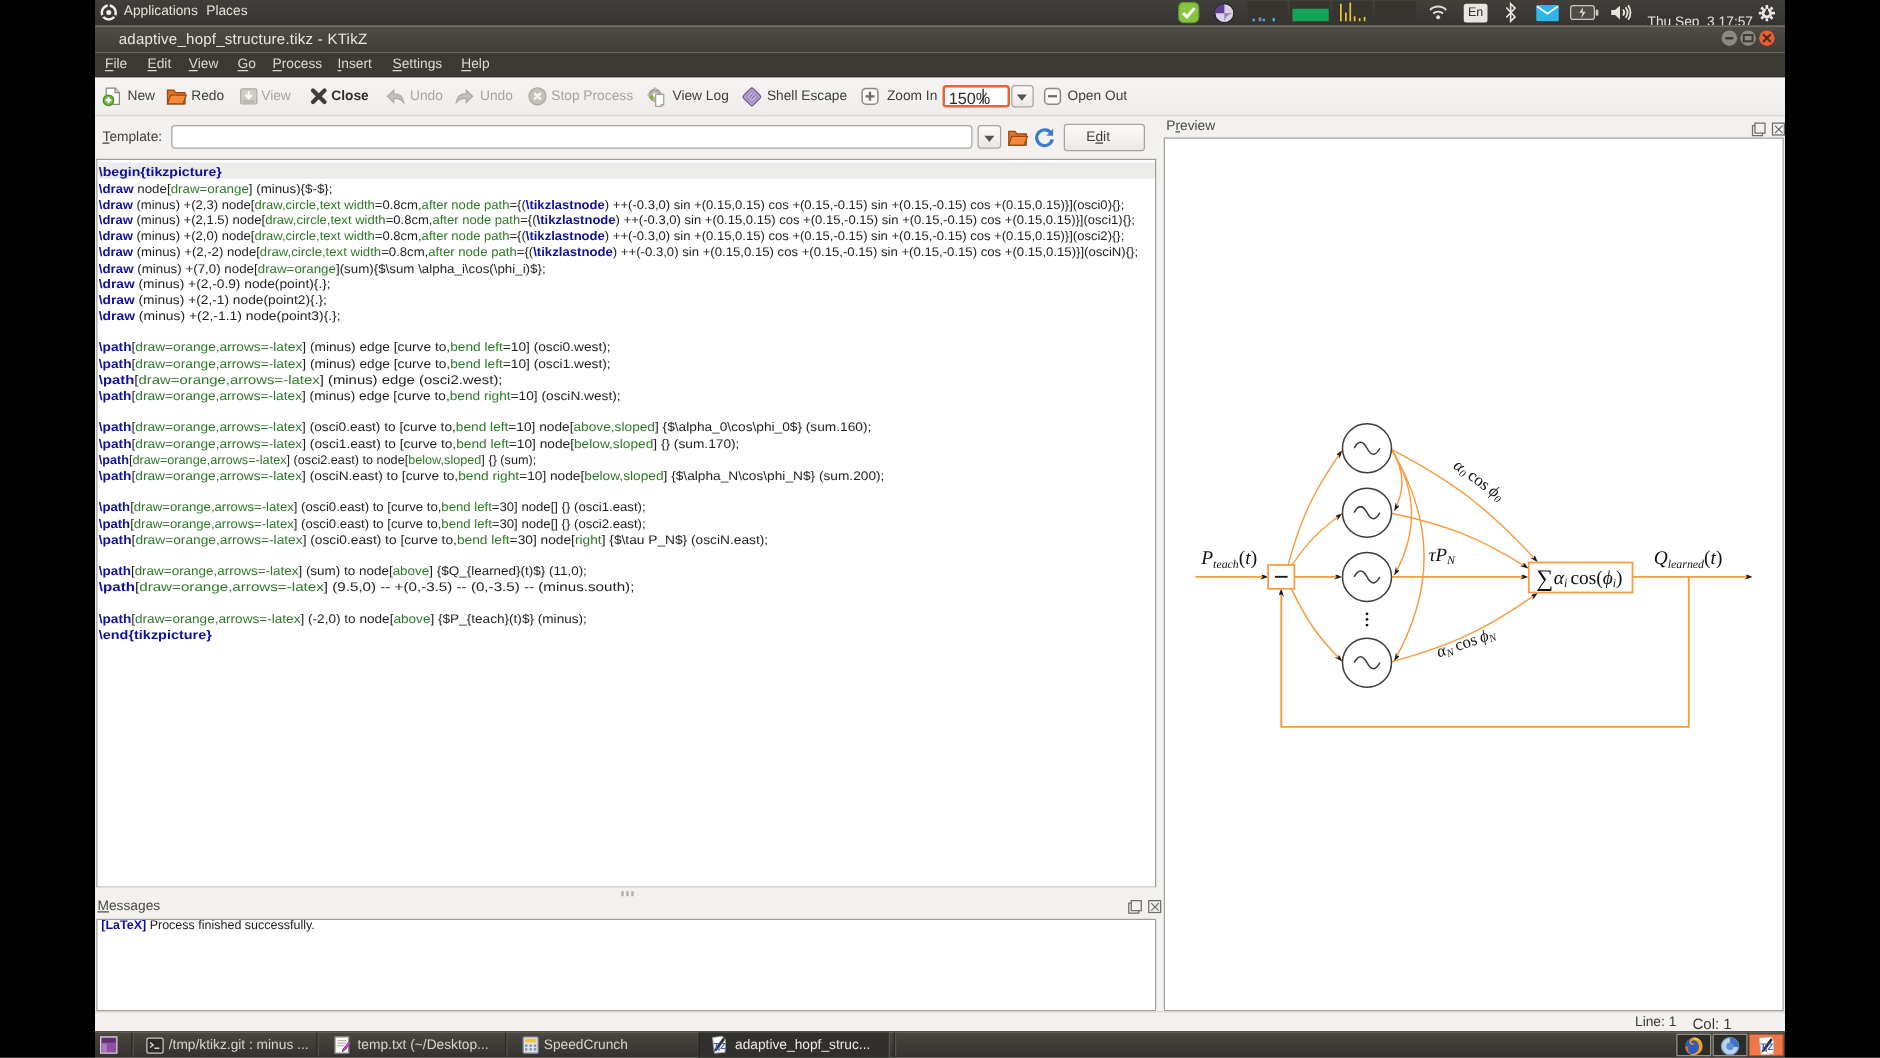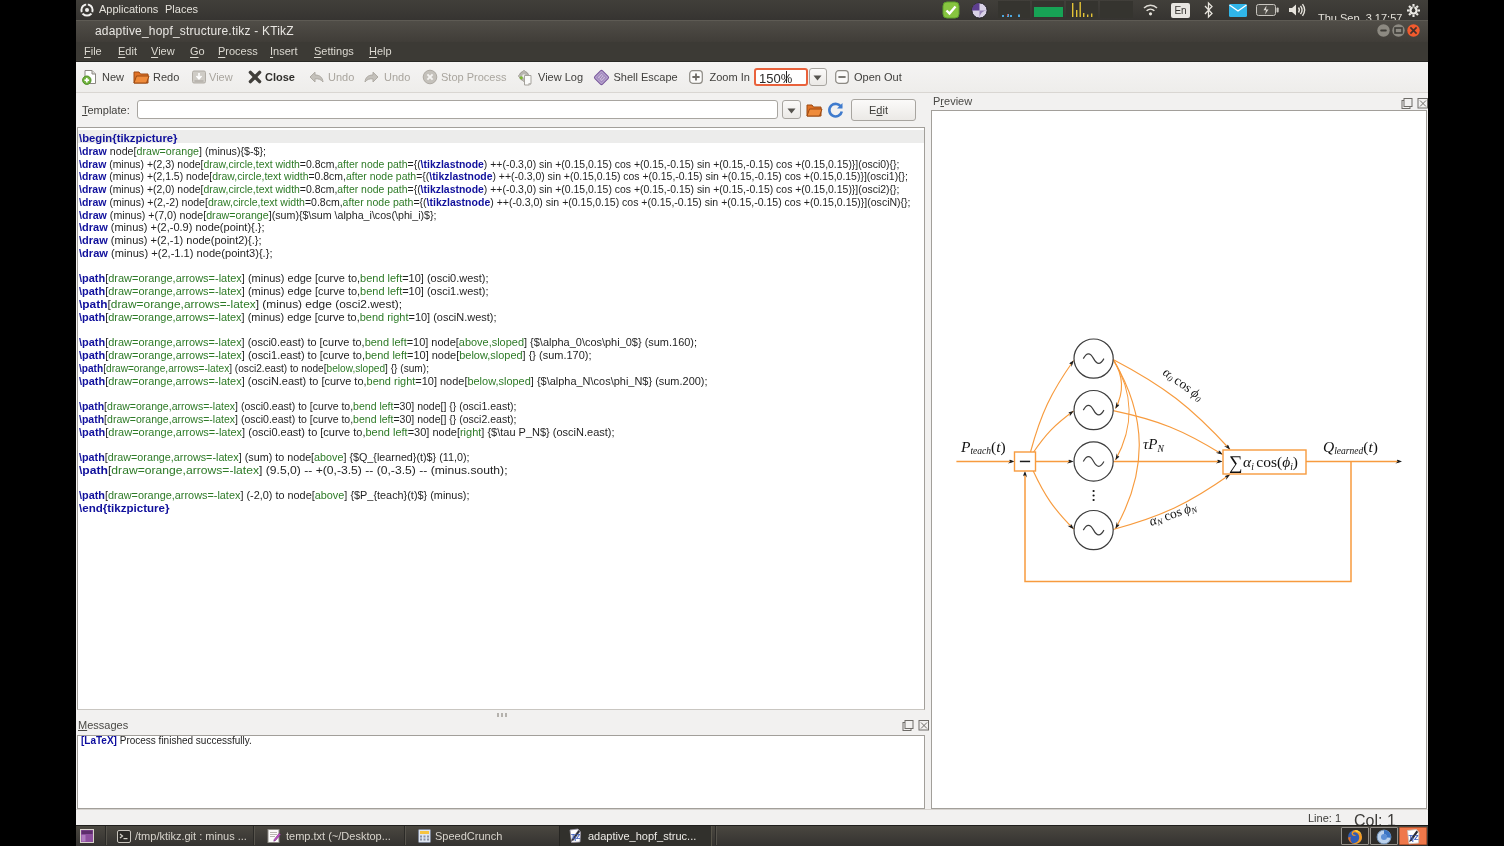--- a/index.html
+++ b/index.html
@@ -381,21 +381,21 @@
 
 <text x="30" y="341.5" font-size="15.5" font-style="italic" fill="#111">P<tspan font-size="9.5" dy="2.8">teach</tspan><tspan dy="-2.8" font-style="normal">(</tspan>t<tspan font-style="normal">)</tspan></text>
 <text x="392" y="341.5" font-size="15.5" font-style="italic" fill="#111">Q<tspan font-size="9.5" dy="2.8">learned</tspan><tspan dy="-2.8" font-style="normal">(</tspan>t<tspan font-style="normal">)</tspan></text>
 <text x="212" y="339" font-size="15" font-style="italic" fill="#111">τP<tspan font-size="9.5" dy="2.5">N</tspan></text>
 <text x="231" y="264" font-size="13.5" font-style="italic" fill="#111" transform="rotate(36 231 264)">α<tspan font-size="8.5" dy="2">0</tspan><tspan dy="-2" font-style="normal"> cos </tspan>ϕ<tspan font-size="8.5" dy="2">0</tspan></text>
 <text x="220" y="416" font-size="13.5" font-style="italic" fill="#111" transform="rotate(-19 220 416)">α<tspan font-size="8.5" dy="2">N</tspan><tspan dy="-2" font-style="normal"> cos </tspan>ϕ<tspan font-size="8.5" dy="2">N</tspan></text>
 </svg>
 
 <div id="sbar" class="ab"></div>
 <span class="ab" style="left:1232px;top:812px;font-size:11px;color:#3c3b38">Line: 1</span>
-<span class="ab" style="left:1278px;top:812px;font-size:16px;color:#3c3b38">Col: 1</span>
+<span class="ab" style="left:1278px;top:812px;font-size:12px;color:#3c3b38">Col: 1</span>
 
 <div id="task" class="ab"></div>
 <svg class="ab" style="left:4px;top:829px" width="14" height="14" viewBox="0 0 14 14">
  <rect x=".5" y=".5" width="13" height="13" fill="#8d4f9e" stroke="#d8d4cc"></rect>
  <rect x="1.5" y="1.5" width="11" height="3.5" fill="#5c2d6b"></rect>
  <rect x="1.5" y="6" width="4" height="6.5" fill="#b07cc0"></rect>
 </svg>
 <div class="tksep ab" style="left:29px"></div>
 <svg class="ab" style="left:41px;top:830px" width="14" height="13" viewBox="0 0 14 13">
  <rect x=".5" y=".5" width="13" height="12" rx="1.5" fill="#2d2b28" stroke="#c9c5be"></rect>

